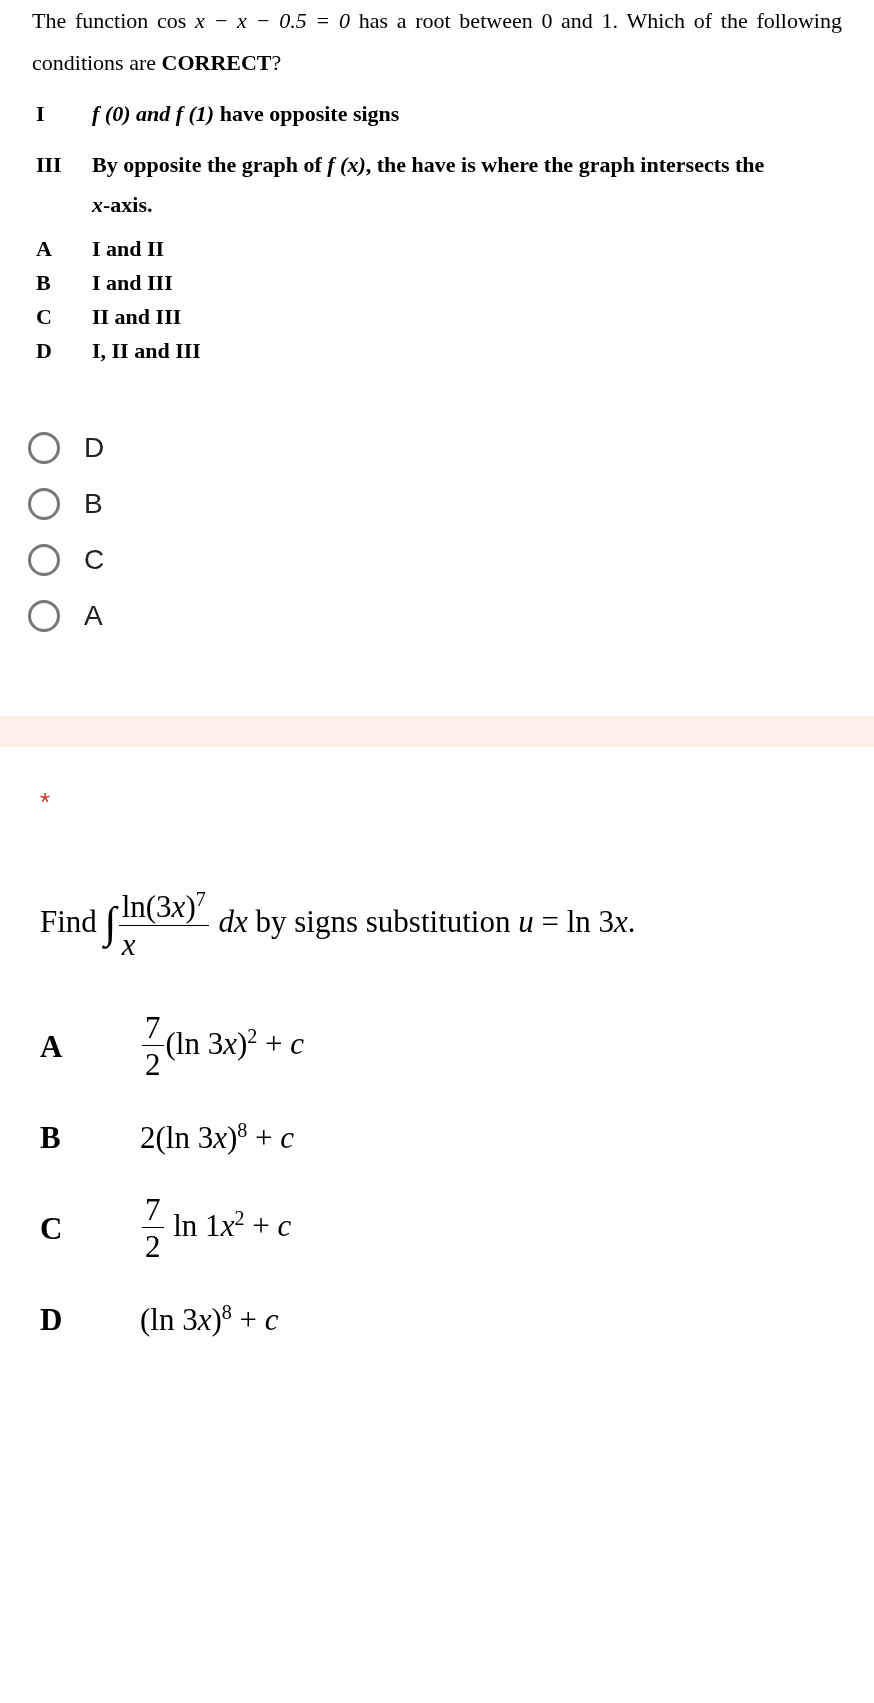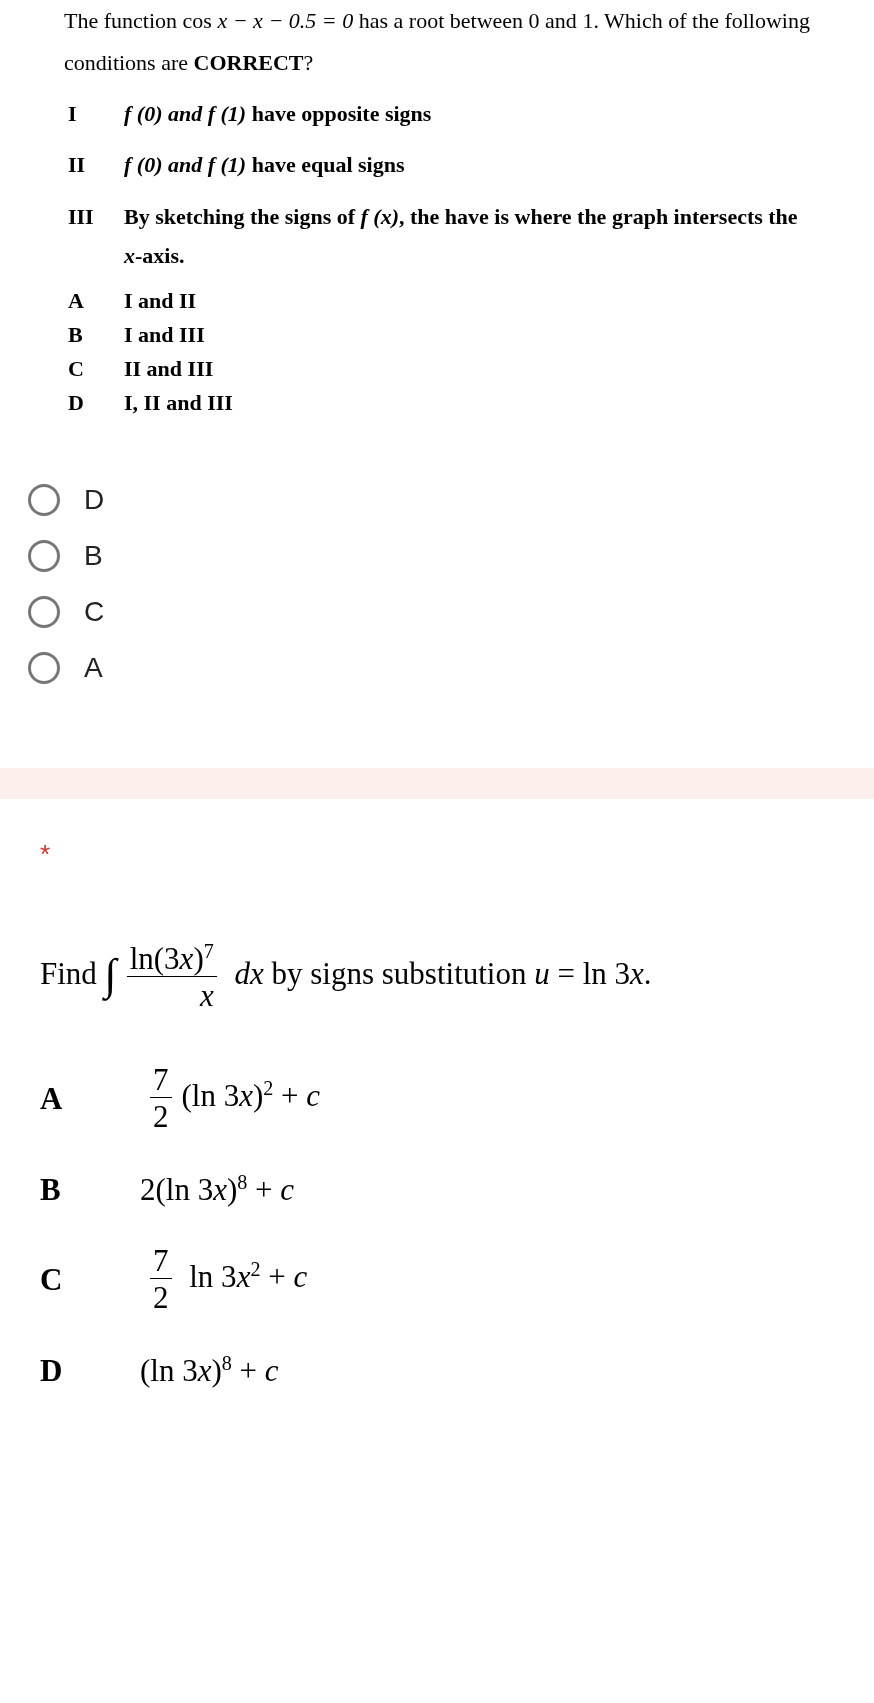--- a/index.html
+++ b/index.html
@@ -5,21 +5,21 @@
   * { box-sizing: border-box; }
   body {
     margin: 0;
     padding: 0;
     font-family: 'Times New Roman', Times, serif;
     background: #ffffff;
     color: #000000;
     width: 874px;
   }
   .question-block {
-    padding: 0 64px;
+    padding: 0 32px;
   }
   .question-text {
     font-size: 22px;
     line-height: 1.9;
     margin-bottom: 4px;
     text-align: justify;
   }
   .italic { font-style: italic; }
   .bold { font-weight: bold; }
   .statements-table {
@@ -83,22 +83,22 @@
     color: #d93025;
     font-size: 26px;
     font-family: Arial, sans-serif;
     margin-bottom: 70px;
   }
   .q2-content { font-size: 31px; }
   .q2-main { white-space: nowrap; margin-bottom: 30px; }
   .frac {
     display: inline-block;
     vertical-align: middle;
-    text-align: right;
-    margin: 0 10px;
+    text-align: left;
+    margin: 0 2px;
   }
   .frac .num {
     display: block;
     border-bottom: 1.5px solid #000;
     padding: 0 3px;
     line-height: 1.1;
   }
   .frac .den {
     display: block;
     padding: 0 3px;
@@ -136,29 +136,23 @@
 
   <table class="statements-table">
     <tbody>
         <tr>
       <td class="label">I</td>
       <td>
         <span class="italic">f (0) and  f (1)</span><span> have opposite signs</span>
       </td>
     </tr>
     <tr>
-      <td class="label">II</td>
-      <td>
-        <span class="italic">f (0) and  f (1)</span><span> have equal signs</span>
-      </td>
-    </tr>
-    <tr>
       <td class="label">III</td>
       <td>
-        <span>By sketching the signs of  </span><span class="italic">f (x)</span><span>,  the have is where the graph intersects the </span><br>
+        <span>By opposite the graph of  </span><span class="italic">f (x)</span><span>,  the have is where the graph intersects the </span><br>
         <span class="italic">x</span><span>-axis.</span>
       </td>
     </tr>
   </tbody>
     </table>
 
   <table class="options-table">
     <tbody>
         <tr>
       <td class="label">A</td>
@@ -219,21 +213,21 @@
       </tr>
       <tr>
         <td class="label">B</td>
         <td>
           <span>2(ln 3</span><span class="italic">x</span><span>)</span><span class="sup">8</span><span> + </span><span class="italic">c</span>
         </td>
       </tr>
       <tr>
         <td class="label">C</td>
         <td>
-          <span class="frac"><span class="num">7</span><span class="den">2</span></span><span> ln 3</span><span class="italic">x</span><span class="sup">2</span><span> + </span><span class="italic">c</span>
+          <span class="frac"><span class="num">7</span><span class="den">2</span></span><span> ln 1</span><span class="italic">x</span><span class="sup">2</span><span> + </span><span class="italic">c</span>
         </td>
       </tr>
       <tr>
         <td class="label">D</td>
         <td>
           <span>(ln 3</span><span class="italic">x</span><span>)</span><span class="sup">8</span><span> + </span><span class="italic">c</span>
         </td>
       </tr>
     </tbody>
       </table>

